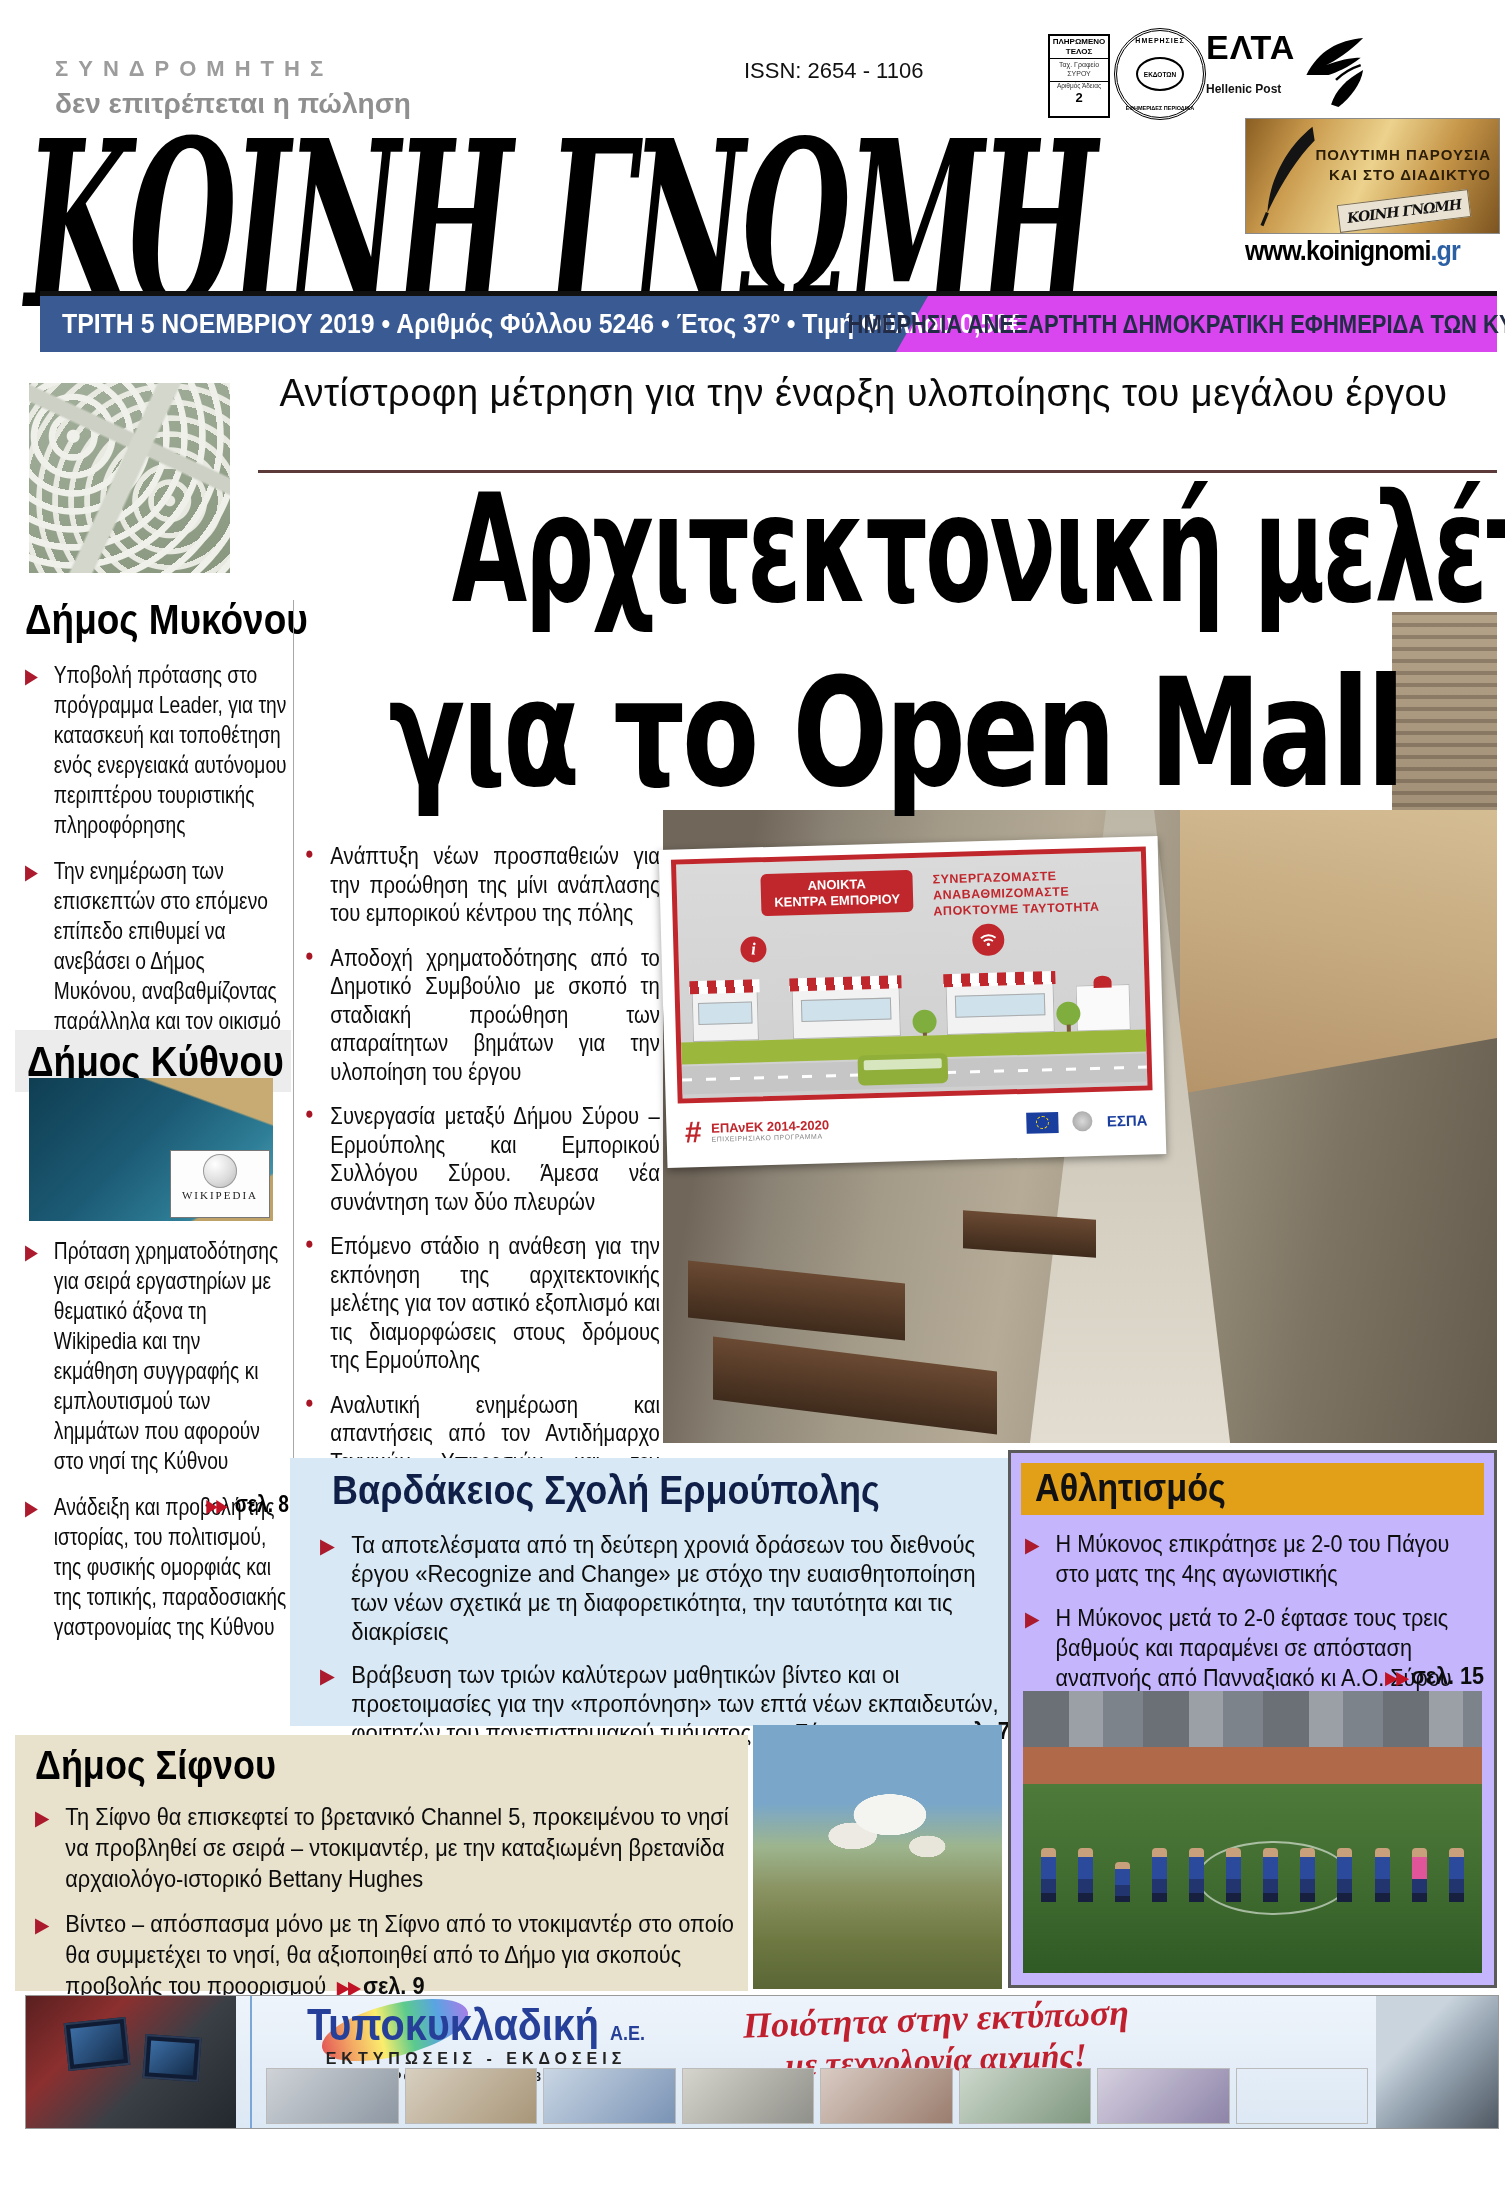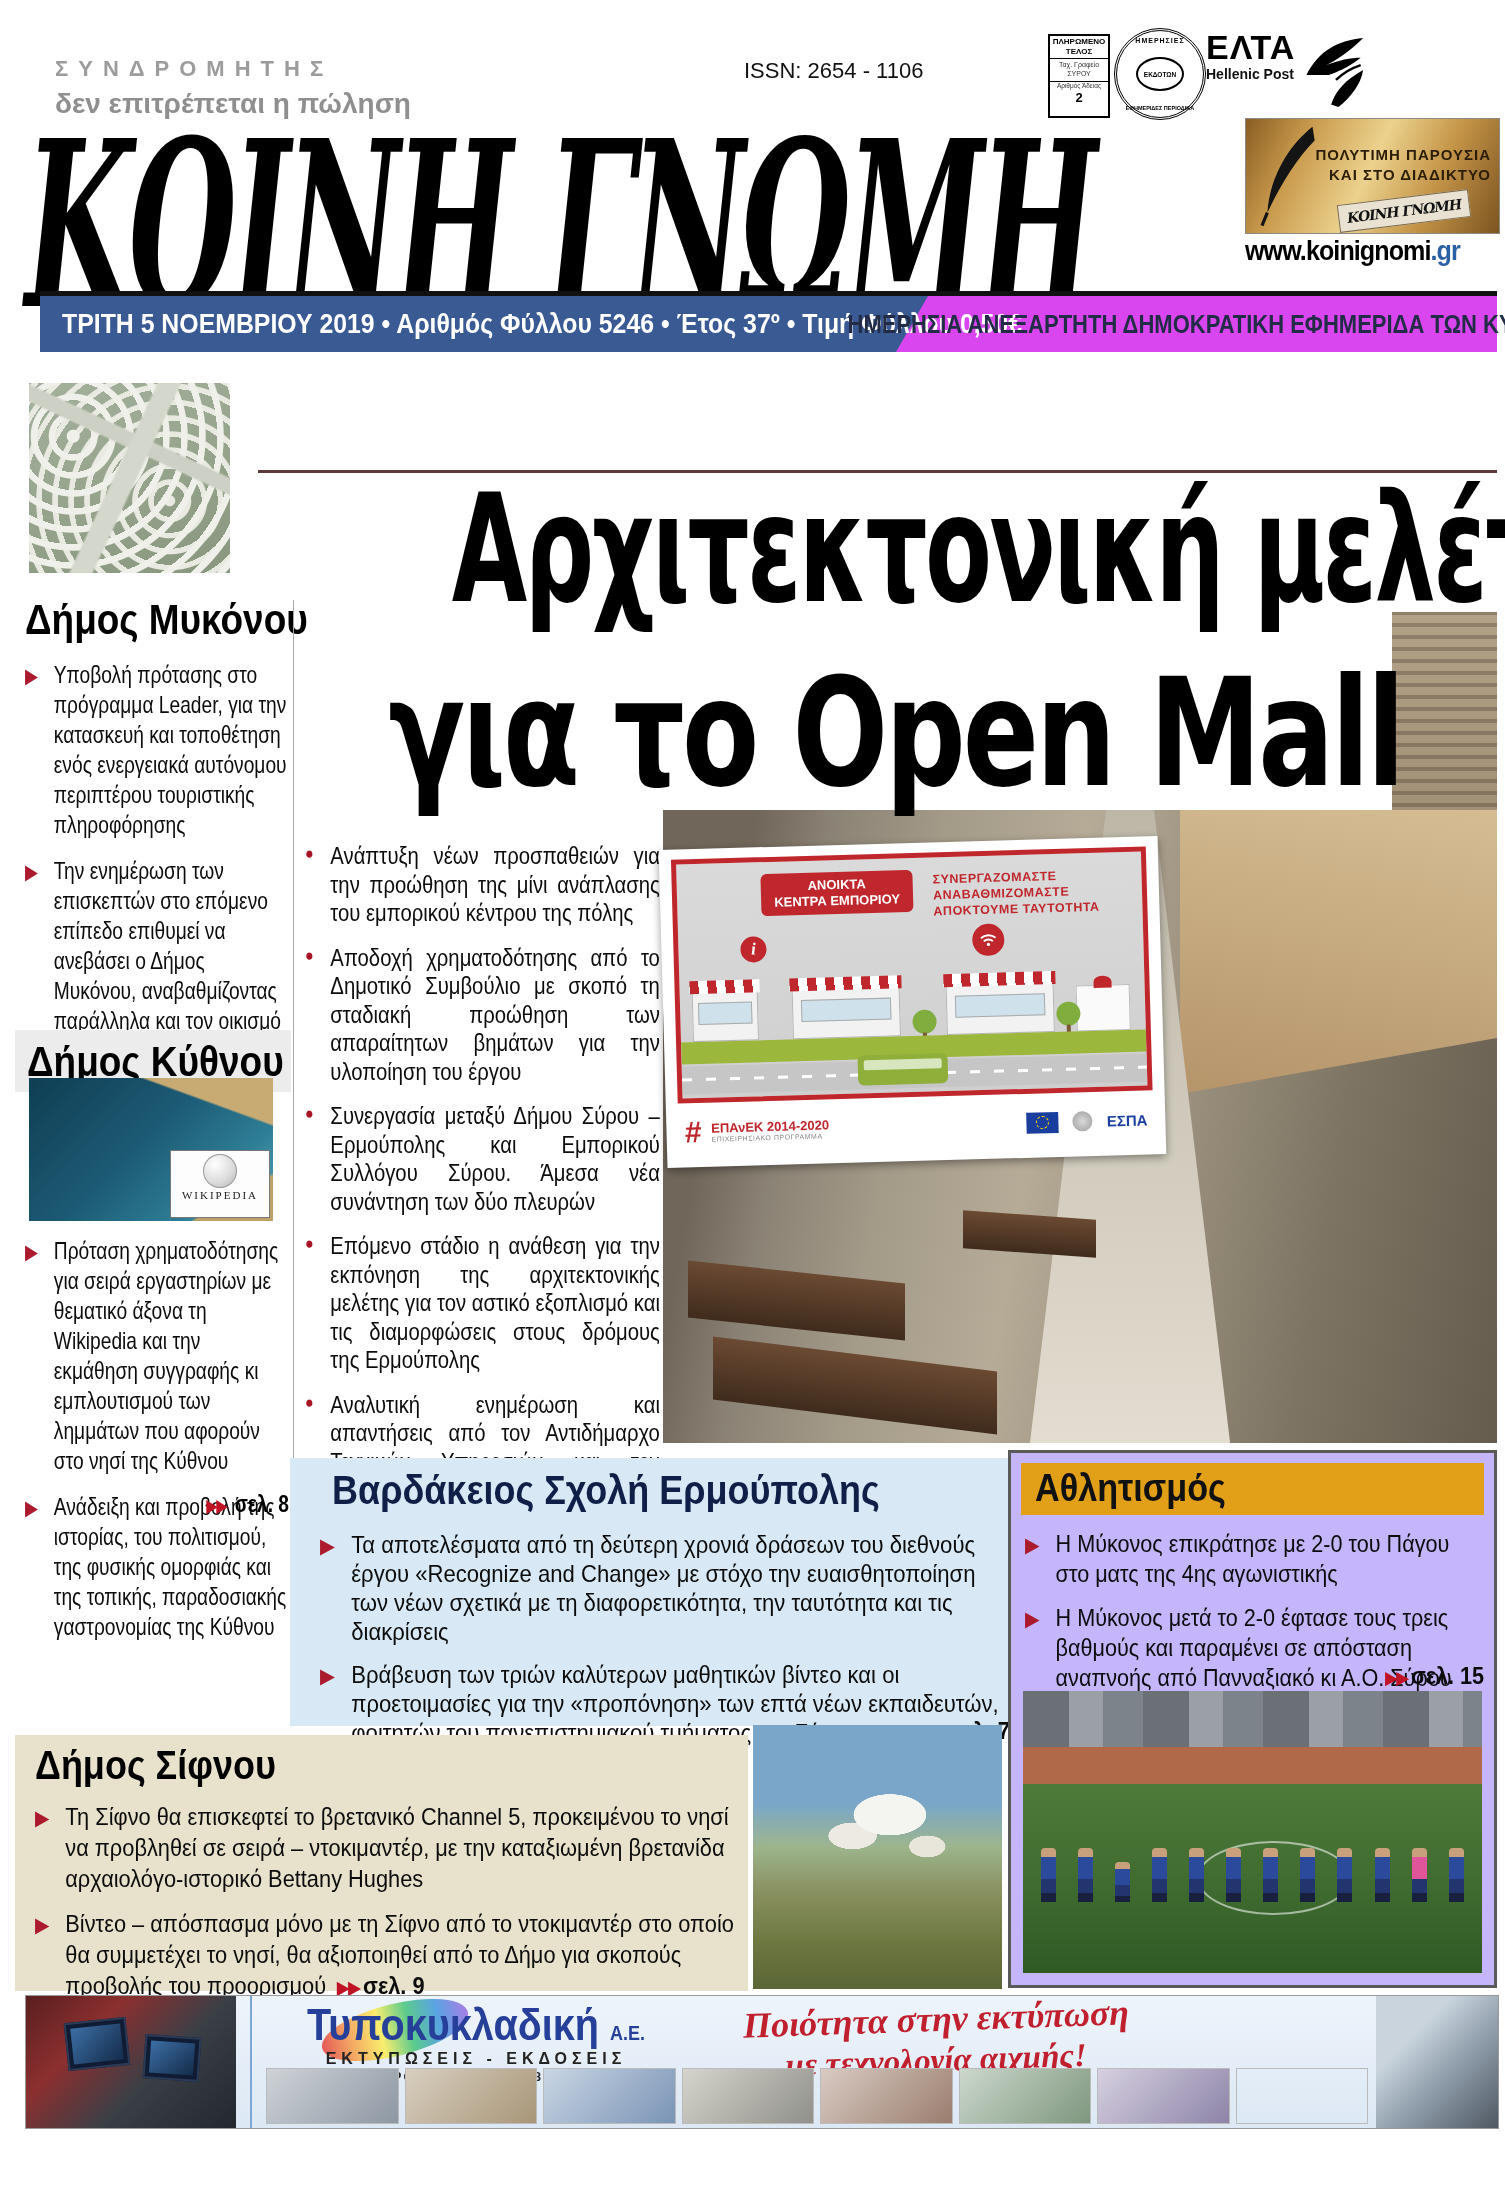--- a/index.html
+++ b/index.html
@@ -23,21 +23,21 @@
   .pubstamp{position:absolute;left:1114px;top:28px;width:86px;height:86px;border:3px double #000;
             border-radius:50%;background:#fff;}
   .pubstamp .arc-top{position:absolute;top:6px;left:0;right:0;text-align:center;font-size:7px;font-weight:bold;letter-spacing:1px;}
   .pubstamp .arc-bottom{position:absolute;bottom:6px;left:0;right:0;text-align:center;font-size:5.5px;font-weight:bold;}
   .pubstamp .inner{position:absolute;left:50%;top:50%;transform:translate(-50%,-50%);width:44px;height:30px;
                    border:2px solid #000;border-radius:50%;display:flex;align-items:center;justify-content:center;
                    font-size:6.5px;font-weight:bold;}
 
   .elta{position:absolute;left:1206px;top:30px;display:flex;align-items:flex-start;}
   .elta .etxt .e1{font-size:34px;font-weight:bold;letter-spacing:1px;line-height:1;}
-  .elta .etxt .e2{font-size:14px;font-weight:bold;color:#111;margin-top:2px;}
+  .elta .etxt .e2{font-size:12px;font-weight:bold;color:#111;margin-top:18px;}
   .elta svg{margin-left:4px;}
 
   .masthead{position:absolute;left:25px;top:110px;white-space:nowrap;
             font-family:"DejaVu Serif",serif;font-style:italic;font-weight:bold;
             font-size:230px;line-height:1;letter-spacing:-8px;color:#000;
             transform:scaleX(0.54);transform-origin:left top;}
 
   .webpromo{position:absolute;left:1245px;top:118px;width:253px;height:114px;border:1px solid #8a8a8a;
             background:linear-gradient(115deg,#8a5e22 0%,#c99a4d 22%,#ecd28d 48%,#c49447 72%,#7c5420 100%);overflow:hidden;}
   .webpromo .wp-txt{position:absolute;right:8px;top:26px;text-align:right;color:#2c1d07;
@@ -310,20 +310,21 @@
     <span>www.koinignomi</span><span class="tld">.gr</span>
   </div>
 
   <div class="toprule"></div>
   <div class="datebar">
     <div class="dl-blue"></div>
     <div class="dl-text">ΤΡΙΤΗ 5 ΝΟΕΜΒΡΙΟΥ 2019 • Αριθμός Φύλλου  5246 • Έτος 37º • Τιμή Φύλλου 0,50€</div>
     <div class="dl-tag">ΗΜΕΡΗΣΙΑ ΑΝΕΞΑΡΤΗΤΗ ΔΗΜΟΚΡΑΤΙΚΗ ΕΦΗΜΕΡΙΔΑ ΤΩΝ ΚΥΚΛΑΔΩΝ</div>
   </div>
 
+  <div class="kicker k1">Αντίστροφη μέτρηση για την έναρξη υλοποίησης του μεγάλου έργου</div>
   <div class="kickrule"></div>
   <div class="headline h1">Αρχιτεκτονική μελέτη</div>
   <div class="headline h2">για το Open Mall</div>
 
   <div class="photo-aerial"></div>
   <div class="sb-title mt">Δήμος Μυκόνου</div>
 
   <div class="sb-list myk">
     <div class="sb-item">
       <span class="tri">▶</span>

